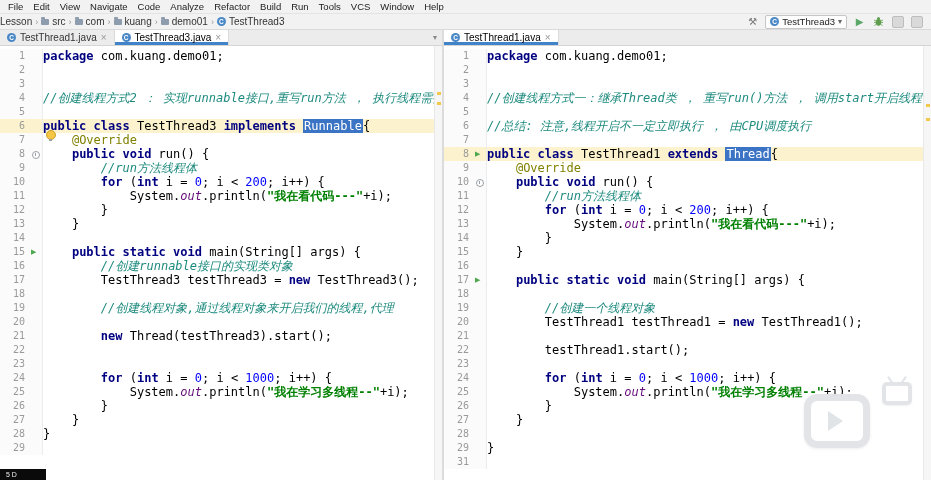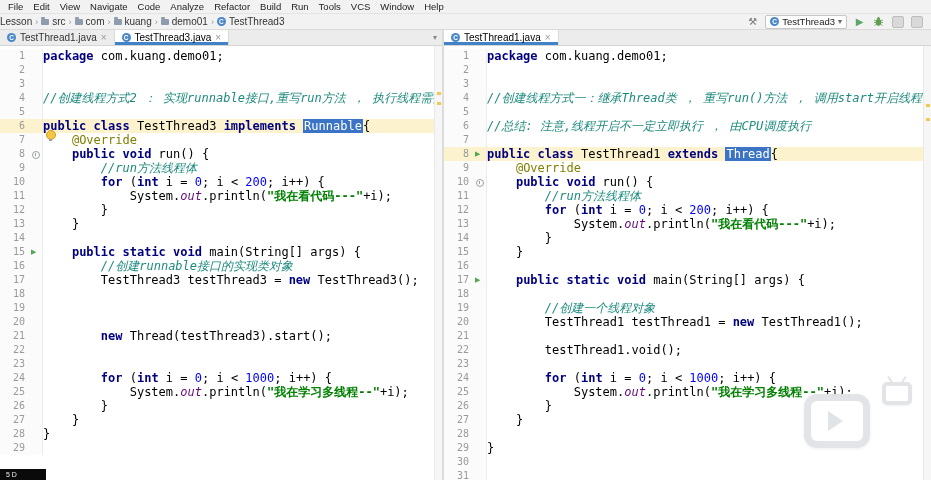--- a/index.html
+++ b/index.html
@@ -272,21 +272,21 @@
               <span class="code"><span class="s-pl">        TestThread3 testThread3 = </span><span class="s-kw">new</span><span class="s-pl"> TestThread3();</span></span>
             </div>
             <div class="line">
               <span class="ln">18</span>
               <span class="gi"></span>
               <span class="code"></span>
             </div>
             <div class="line">
               <span class="ln">19</span>
               <span class="gi"></span>
-              <span class="code"><span class="s-pl">        </span></span>
+              <span class="code"><span class="s-pl">        </span><span class="s-cm">//创建线程对象,通过线程对象来开启我们的线程,代理</span></span>
             </div>
             <div class="line">
               <span class="ln">20</span>
               <span class="gi"></span>
               <span class="code"></span>
             </div>
             <div class="line">
               <span class="ln">21</span>
               <span class="gi"></span>
               <span class="code"><span class="s-pl">        </span><span class="s-kw">new</span><span class="s-pl"> Thread(testThread3).start();</span></span>
@@ -461,21 +461,21 @@
               <span class="code"><span class="s-pl">        TestThread1 testThread1 = </span><span class="s-kw">new</span><span class="s-pl"> TestThread1();</span></span>
             </div>
             <div class="line">
               <span class="ln">21</span>
               <span class="gi"></span>
               <span class="code"><span class="s-pl">        </span></span>
             </div>
             <div class="line">
               <span class="ln">22</span>
               <span class="gi"></span>
-              <span class="code"><span class="s-pl">        testThread1.void();</span></span>
+              <span class="code"><span class="s-pl">        testThread1.start();</span></span>
             </div>
             <div class="line">
               <span class="ln">23</span>
               <span class="gi"></span>
               <span class="code"></span>
             </div>
             <div class="line">
               <span class="ln">24</span>
               <span class="gi"></span>
               <span class="code"><span class="s-pl">        </span><span class="s-kw">for</span><span class="s-pl"> (</span><span class="s-kw">int</span><span class="s-pl"> i = </span><span class="s-num">0</span><span class="s-pl">; i &lt; </span><span class="s-num">1000</span><span class="s-pl">; i++) {</span></span>
@@ -497,25 +497,20 @@
             </div>
             <div class="line">
               <span class="ln">28</span>
               <span class="gi"></span>
               <span class="code"></span>
             </div>
             <div class="line">
               <span class="ln">29</span>
               <span class="gi"></span>
               <span class="code"><span class="s-pl">}</span></span>
-            </div>
-            <div class="line">
-              <span class="ln">30</span>
-              <span class="gi"></span>
-              <span class="code"></span>
             </div>
             <div class="line">
               <span class="ln">31</span>
               <span class="gi"></span>
               <span class="code"></span>
             </div>
           </div>
         <div class="watermark">
           <div class="wm-tv"></div>
           <div class="wm-play">

